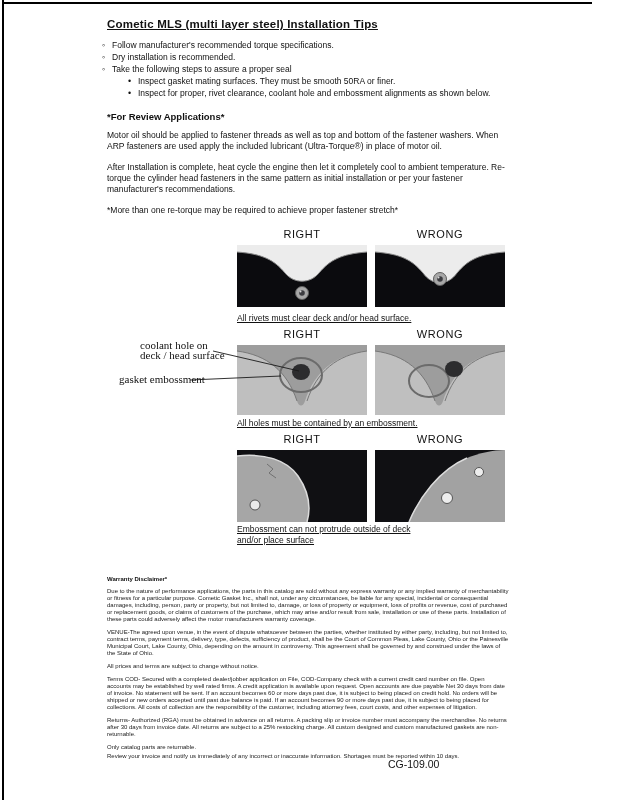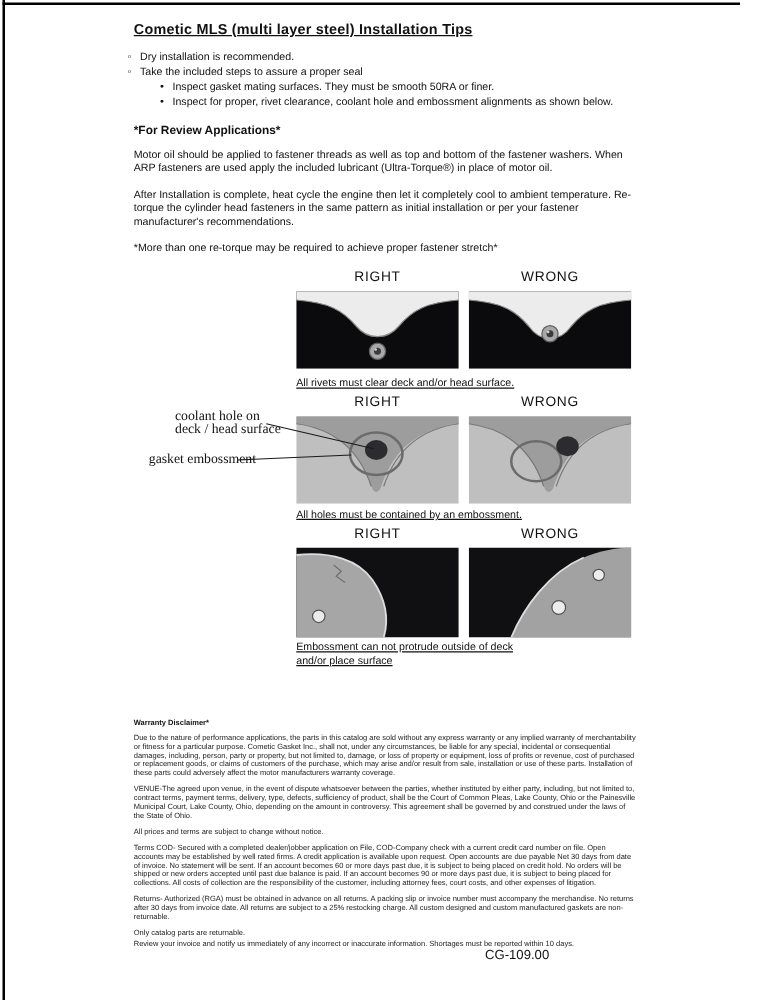--- a/index.html
+++ b/index.html
@@ -54,23 +54,24 @@
 
 <div class="page">
   <div class="scan-top"></div>
   <div class="scan-left"></div>
 
   <div class="content">
 
     <div class="title">Cometic MLS (multi layer steel) Installation Tips</div>
 
     <ul class="bullets">
+      <li>Follow manufacturer's recommended torque specifications.</li>
       <li>Dry installation is recommended.</li>
       <li>
-        <span>Take the included steps to assure a proper seal</span>
+        <span>Take the following steps to assure a proper seal</span>
         <ul class="subbullets">
           <li>Inspect gasket mating surfaces.  They must be smooth 50RA or finer.</li>
           <li>Inspect for proper, rivet clearance, coolant hole and embossment alignments as shown below.</li>
         </ul>
       </li>
     </ul>
 
     <div class="diesel-heading">*For Review Applications*</div>
     <div class="para">Motor oil should be applied to fastener threads as well as top and bottom of the fastener washers. When ARP fasteners are used apply the included lubricant (Ultra-Torque®) in place of motor oil.</div>
     <div class="para">After Installation is complete, heat cycle the engine then let it completely cool to ambient temperature. Re-torque the cylinder head fasteners in the same pattern as initial installation or per your fastener manufacturer's recommendations.</div>

